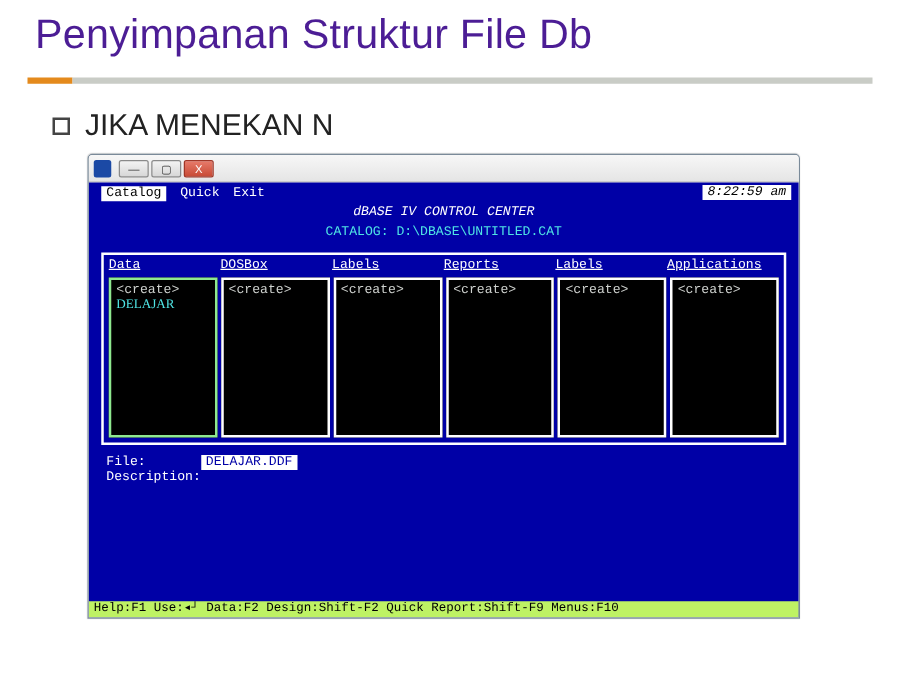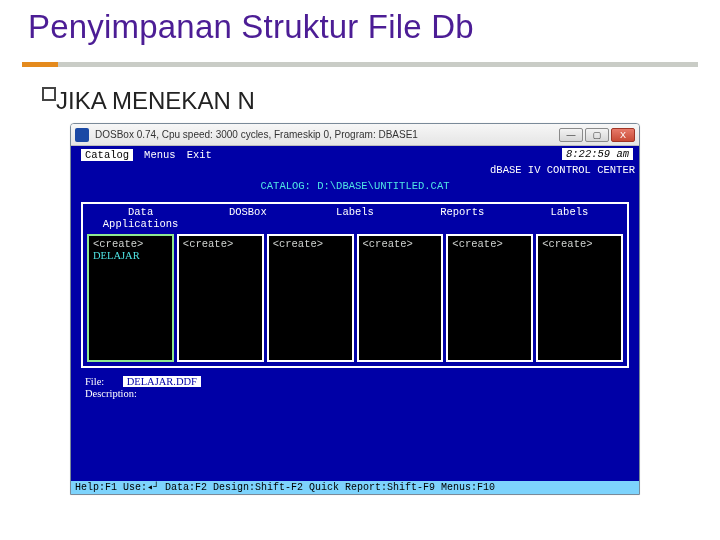--- a/index.html
+++ b/index.html
@@ -19,20 +19,22 @@
     margin-bottom: 16px;
   }
   .accent-line {
     display: flex;
     margin-bottom: 20px;
   }
   .accent-orange { width: 36px; height: 5px; background: #e48a1d; }
   .accent-grey { flex: 1; height: 5px; background: #c9ccc6; }
   .bullet-row {
     display: flex;
+    align-items: center;
+    gap: 12px;
     padding-left: 20px;
     margin-bottom: 8px;
   }
   .bullet-box {
     width: 14px; height: 14px; border: 2px solid #444;
   }
   .bullet-text { font-size: 24px; color: #222; }
 
   
   .dosbox-window {
@@ -83,34 +85,35 @@
     display: flex;
     align-items: center;
     gap: 11px;
     padding: 1px 6px;
   }
   .dos-menubar .menu-sel { background:#fff; color:#000; padding:0 4px;}
   .dos-clock {
     position: absolute; right: 6px; top: 2px;
     background:#fff; color:#000; padding: 0 4px; font-style: italic;
   }
-  .dos-center { text-align:right; color:#fff; }
+  .dos-center { text-align:center; color:#fff;font-style:italic; }
   .dos-catalog { text-align:center; color:#4fe4e4; margin:4px 0 10px 0;}
 
   .dos-outerbox {
     margin: 2px 6px;
     border: 2px double #fff;
     padding: 2px 2px 2px 2px;
   }
   .col-headers {
     display: grid;
-    grid-template-columns: repeat(5, 1fr);
+    grid-template-columns: repeat(6, 1fr);
     color:#fff;
-    text-align:center;
+    text-align:left;
     padding: 0px 2px 4px 2px;
+    text-decoration: underline;
   }
   .panels-row {
     display: grid;
     grid-template-columns: repeat(6, 1fr);
     gap: 3px;
     padding: 0 2px 2px 2px;
   }
   .panel {
     border: 2px double #fff;
     height: 128px;
@@ -118,28 +121,27 @@
     color:#cfd2cf;
     padding: 2px 4px;
     overflow: hidden;
   }
   .panel.selected { border-color: #8fe88f; }
   .panel .hl { color:#4fe4e4;font-family:Liberation Serif, serif; }
 
   .file-area {
     color:#fff;
     padding: 6px 10px 0 10px;
-    font-family: Liberation Serif, serif;
   }
   .file-area .hl { background:#fff; color:#0000a6; padding:0 4px;}
 
   .help-bar {
     position:absolute;
     left:0; right:0; bottom:0;
-    background:#7dd3fc; color:#000;
+    background:#bef264; color:#000;
     padding: 1px 4px;
     font-size: 10px;
     white-space: nowrap;
     overflow:hidden;
   }
 </style>
 </head>
 <body>
 
 <h1 class="slide-title">Penyimpanan Struktur File Db</h1>
@@ -150,32 +152,31 @@
 </div>
 
 <div class="bullet-row">
   <span class="bullet-box"></span>
   <span class="bullet-text">JIKA MENEKAN N</span>
 </div>
 
 <div class="dosbox-window">
   <div class="win-titlebar">
     <span class="win-icon"></span>
-    <span class="win-title">DOSBox 0.74, Cpu speed:    3000 cycles, Frameskip  0, Program:   DBASE1</span>
     <span class="win-btn-group">
       <span class="win-btn">—</span>
       <span class="win-btn">▢</span>
       <span class="win-btn close">X</span>
     </span>
   </div>
 
   <div class="dos">
     <div class="dos-menubar">
       <span class="menu-sel">Catalog</span>
-      <span>Menus</span>
+      <span>Quick</span>
       <span>Exit</span>
     </div>
     <span class="dos-clock">8:22:59 am</span>
 
     <div class="dos-center" style="margin-top:2px;">dBASE IV CONTROL CENTER</div>
     <div class="dos-catalog">CATALOG: D:\DBASE\UNTITLED.CAT</div>
 
     <div class="dos-outerbox">
       <div class="col-headers">
         <span>Data</span>

